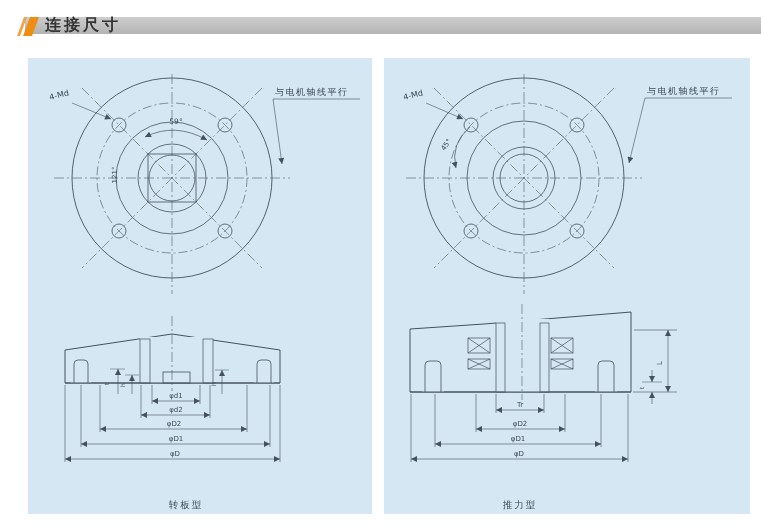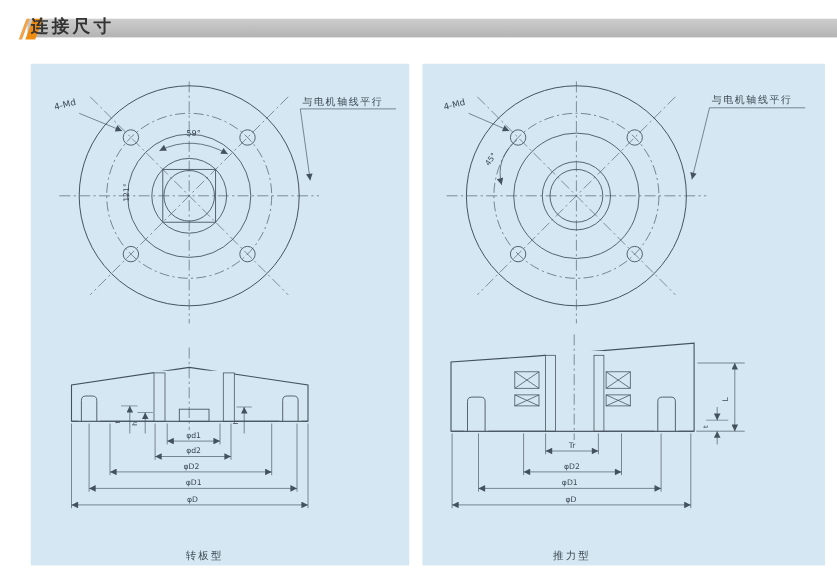--- a/index.html
+++ b/index.html
@@ -1,21 +1,21 @@
 <!DOCTYPE html>
 <html><head>
 <meta charset="utf-8">
 <style>
   html,body{margin:0;padding:0;}
   body{width:761px;height:531px;position:relative;background:#ffffff;
        font-family:"Liberation Sans","DejaVu Sans",sans-serif;overflow:hidden;}
   .header-bar{position:absolute;left:25px;right:0;top:17px;height:17px;
       background:linear-gradient(#cdcdcd,#b3b3b3);}
   .header-icon{position:absolute;left:17px;top:15px;width:24px;height:22px;}
-  .header-title{position:absolute;left:28px;top:15px;height:20px;line-height:20px;
+  .header-title{position:absolute;left:45px;top:15px;height:20px;line-height:20px;
       font-size:16px;font-weight:bold;color:#333;letter-spacing:3px;}
   .panel{position:absolute;top:58px;height:456px;background:#d4e7f2;}
   .panel.left{left:28px;width:344px;}
   .panel.right{left:384px;width:366px;}
   svg text{fill:#3d4a55;font-family:"DejaVu Sans","Liberation Sans",sans-serif;}
   svg .ln{stroke:#44525e;fill:none;}
 </style>
 </head>
 <body>
 

